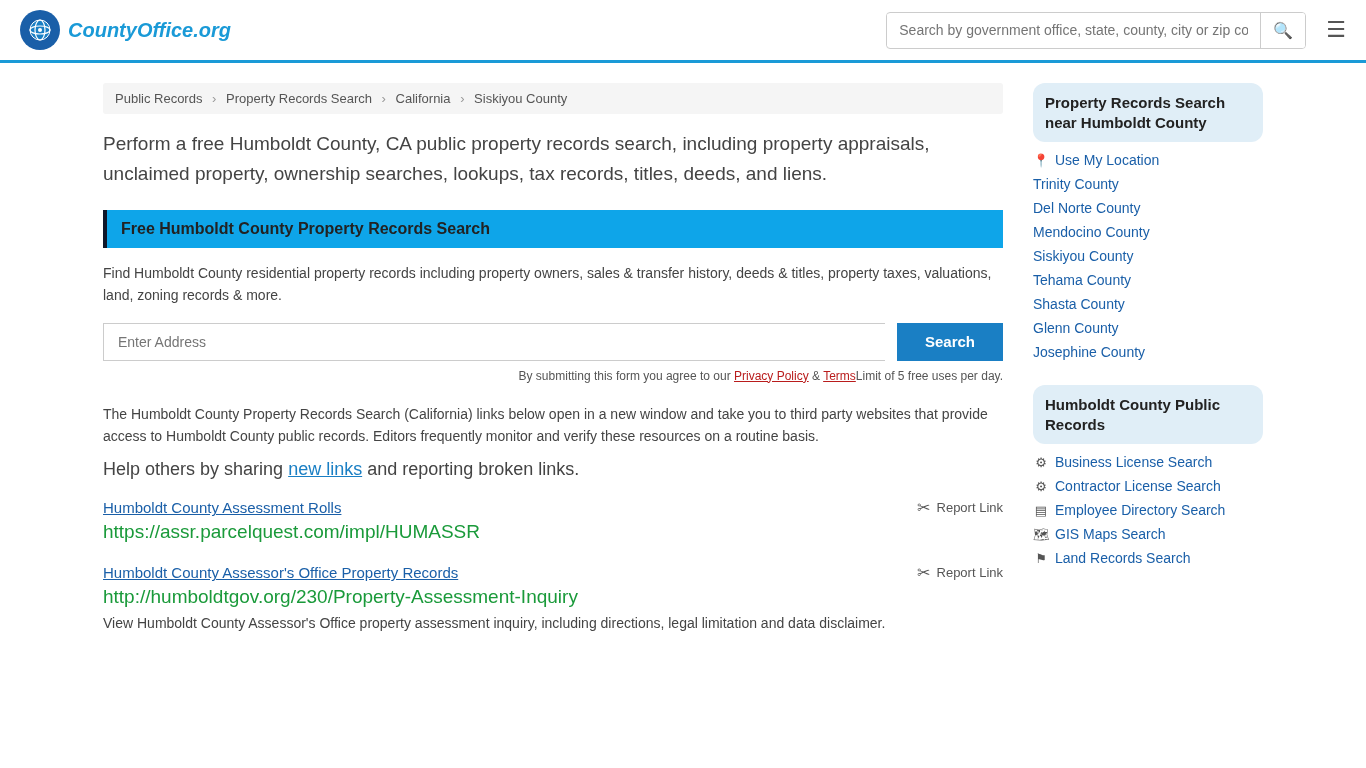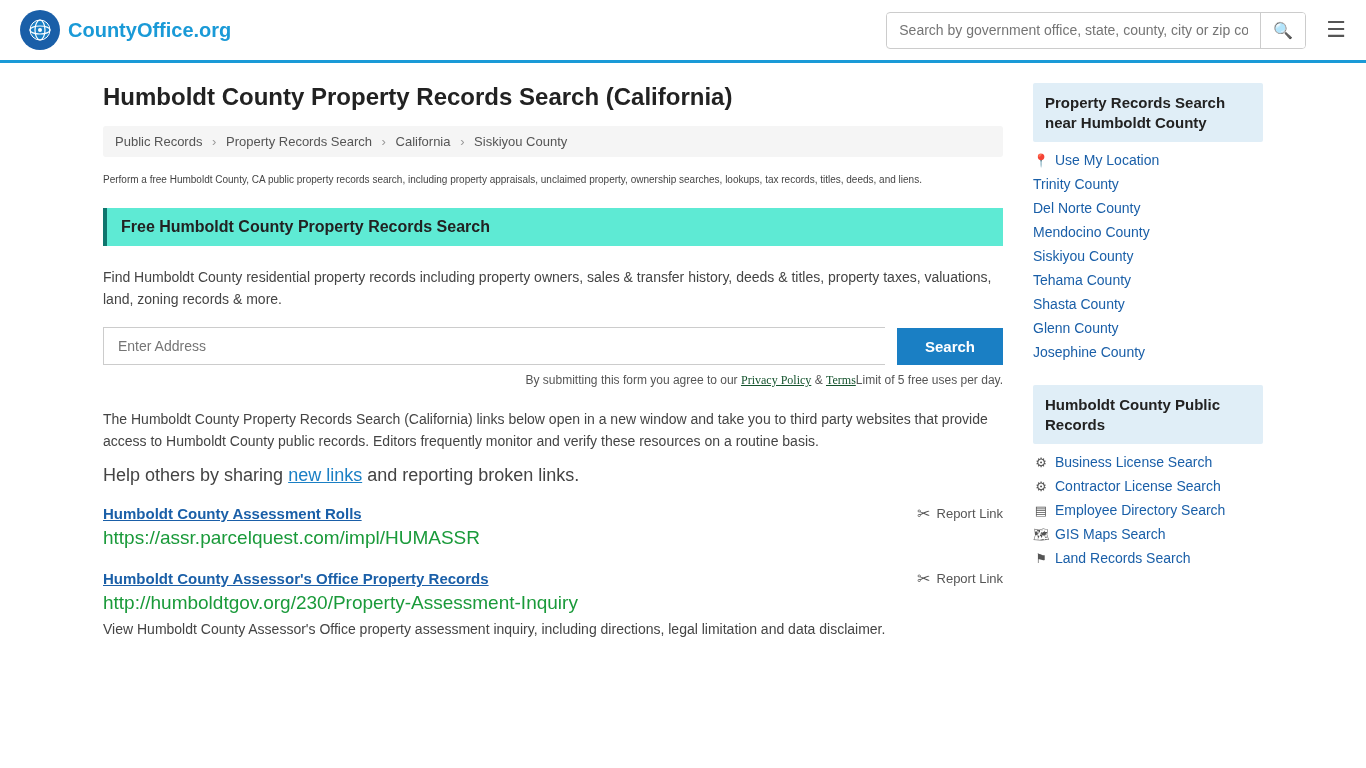--- a/index.html
+++ b/index.html
@@ -29,21 +29,21 @@
       justify-content: center;
       color: #fff;
       font-size: 18px;
       font-weight: bold;
     }
     .logo-text {
       font-size: 20px;
       font-weight: bold;
       color: #333;
     }
-    .logo-text span { color: #1a9ad7; }
+    .logo-text span { color: #1a9ad7; font-style: italic; }
     .header-search-area {
       display: flex;
       align-items: center;
       gap: 10px;
     }
     .header-search-box {
       display: flex;
       align-items: center;
       border: 1px solid #ccc;
       border-radius: 4px;
@@ -101,48 +101,47 @@
       margin-bottom: 15px;
       color: #555;
     }
     .breadcrumb a {
       color: #555;
       text-decoration: none;
     }
     .breadcrumb-sep { margin: 0 6px; color: #999; }
 
     .description-text {
-      font-size: 10px;
+      font-size: 19px;
       color: #444;
       line-height: 1.6;
       margin-bottom: 20px;
     }
 
     .section-header {
-      background: #5eead4;
-      border-left: 4px solid #0f766e;
+      background: #0ea5e9;
+      border-left: 4px solid #0f172a;
       padding: 10px 14px;
       font-size: 16px;
       font-weight: bold;
       color: #222;
-      margin-bottom: 20px;
+      margin-bottom: 14px;
     }
 
     .section-text {
       font-size: 14px;
       color: #444;
       line-height: 1.6;
       margin-bottom: 16px;
     }
 
     .address-search-row {
       display: flex;
       gap: 12px;
       margin-bottom: 8px;
-      align-items: flex-end;
     }
     .address-input {
       flex: 1;
       border: 1px solid #ccc;
       padding: 10px 14px;
       font-size: 14px;
       outline: none;
       color: #999;
       border-right: none;
     }
@@ -156,23 +155,22 @@
       cursor: pointer;
     }
 
     .form-disclaimer {
       font-size: 12px;
       color: #555;
       text-align: right;
       margin-bottom: 20px;
     }
     .form-disclaimer a {
-      color: #14532d;
+      color: #b91c1c;
       text-decoration: underline;
-      font-family: Liberation Serif, serif;
     }
 
     .links-section { margin-top: 10px; }
     .links-description {
       font-size: 14px;
       color: #444;
       line-height: 1.6;
       margin-bottom: 12px;
     }
     .share-links {
@@ -186,21 +184,21 @@
       margin-bottom: 20px;
     }
     .link-entry-header {
       display: flex;
       justify-content: space-between;
       align-items: center;
       margin-bottom: 4px;
     }
     .link-title {
       font-size: 15px;
-      font-weight: bold;
+      font-weight: normal;
       color: #1a5fa8;
       text-decoration: underline;
       cursor: pointer;
     }
     .report-link-btn {
       display: flex;
       align-items: center;
       gap: 6px;
       color: #555;
       font-size: 13px;
@@ -226,21 +224,21 @@
     .sidebar-section {
       margin-bottom: 25px;
     }
     .sidebar-title {
       background: #e0eef7;
       padding: 10px 12px;
       font-size: 15px;
       font-weight: bold;
       color: #222;
       margin-bottom: 10px;
-      border-radius: 2px;
+      border-radius: 12px;
       line-height: 1.3;
     }
     .sidebar-list {
       list-style: none;
     }
     .sidebar-list li {
       margin-bottom: 8px;
       display: flex;
       align-items: center;
       gap: 6px;
@@ -281,21 +279,20 @@
       <input type="text" placeholder="Search by government office, state, county, city or zip code" style="">
       <div class="header-search-icon">🔍</div>
     </div>
     <div class="hamburger-icon">☰</div>
   </div>
 </header>
 
 <div class="main-container">
   <div class="content-area">
 
-    <h1 class="page-title">Humboldt County Property Records Search (California)</h1>
 
     <div class="breadcrumb">
       <a href="#">Public Records</a>
       <span class="breadcrumb-sep">›</span>
       <a href="#">Property Records Search</a>
       <span class="breadcrumb-sep">›</span>
       <a href="#">California</a>
       <span class="breadcrumb-sep">›</span>
       <span>Siskiyou County</span>
     </div>

